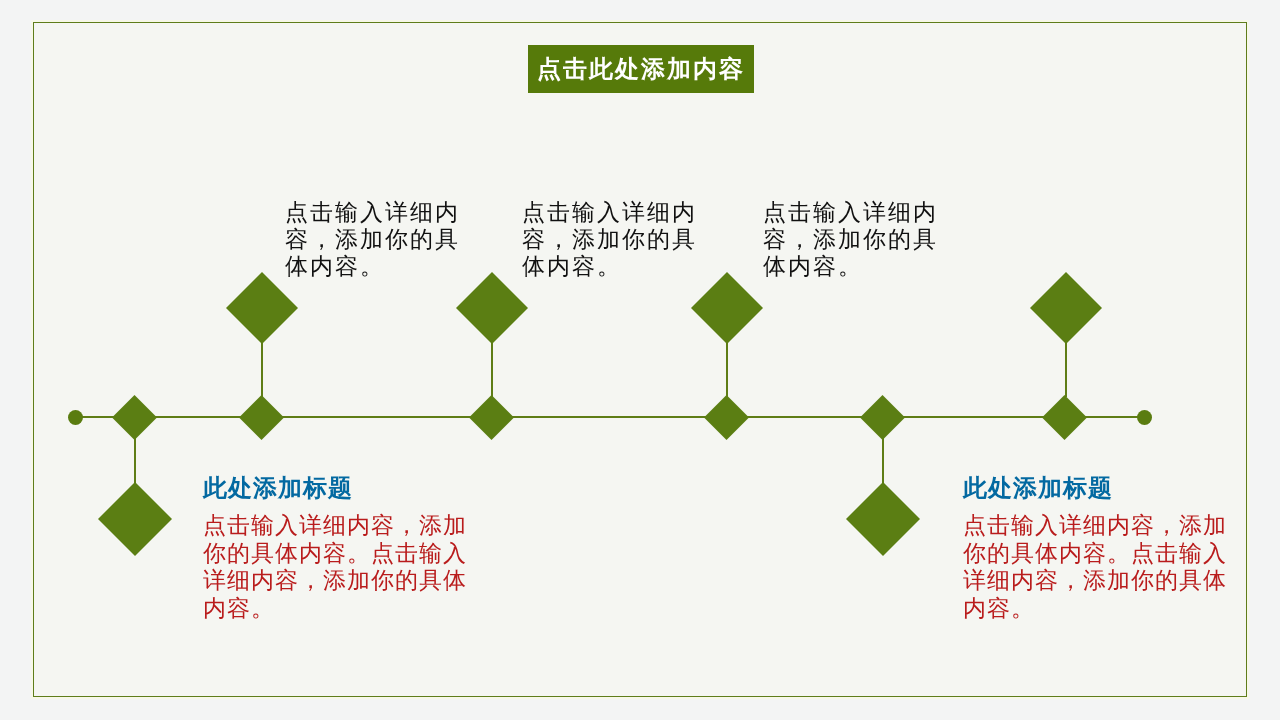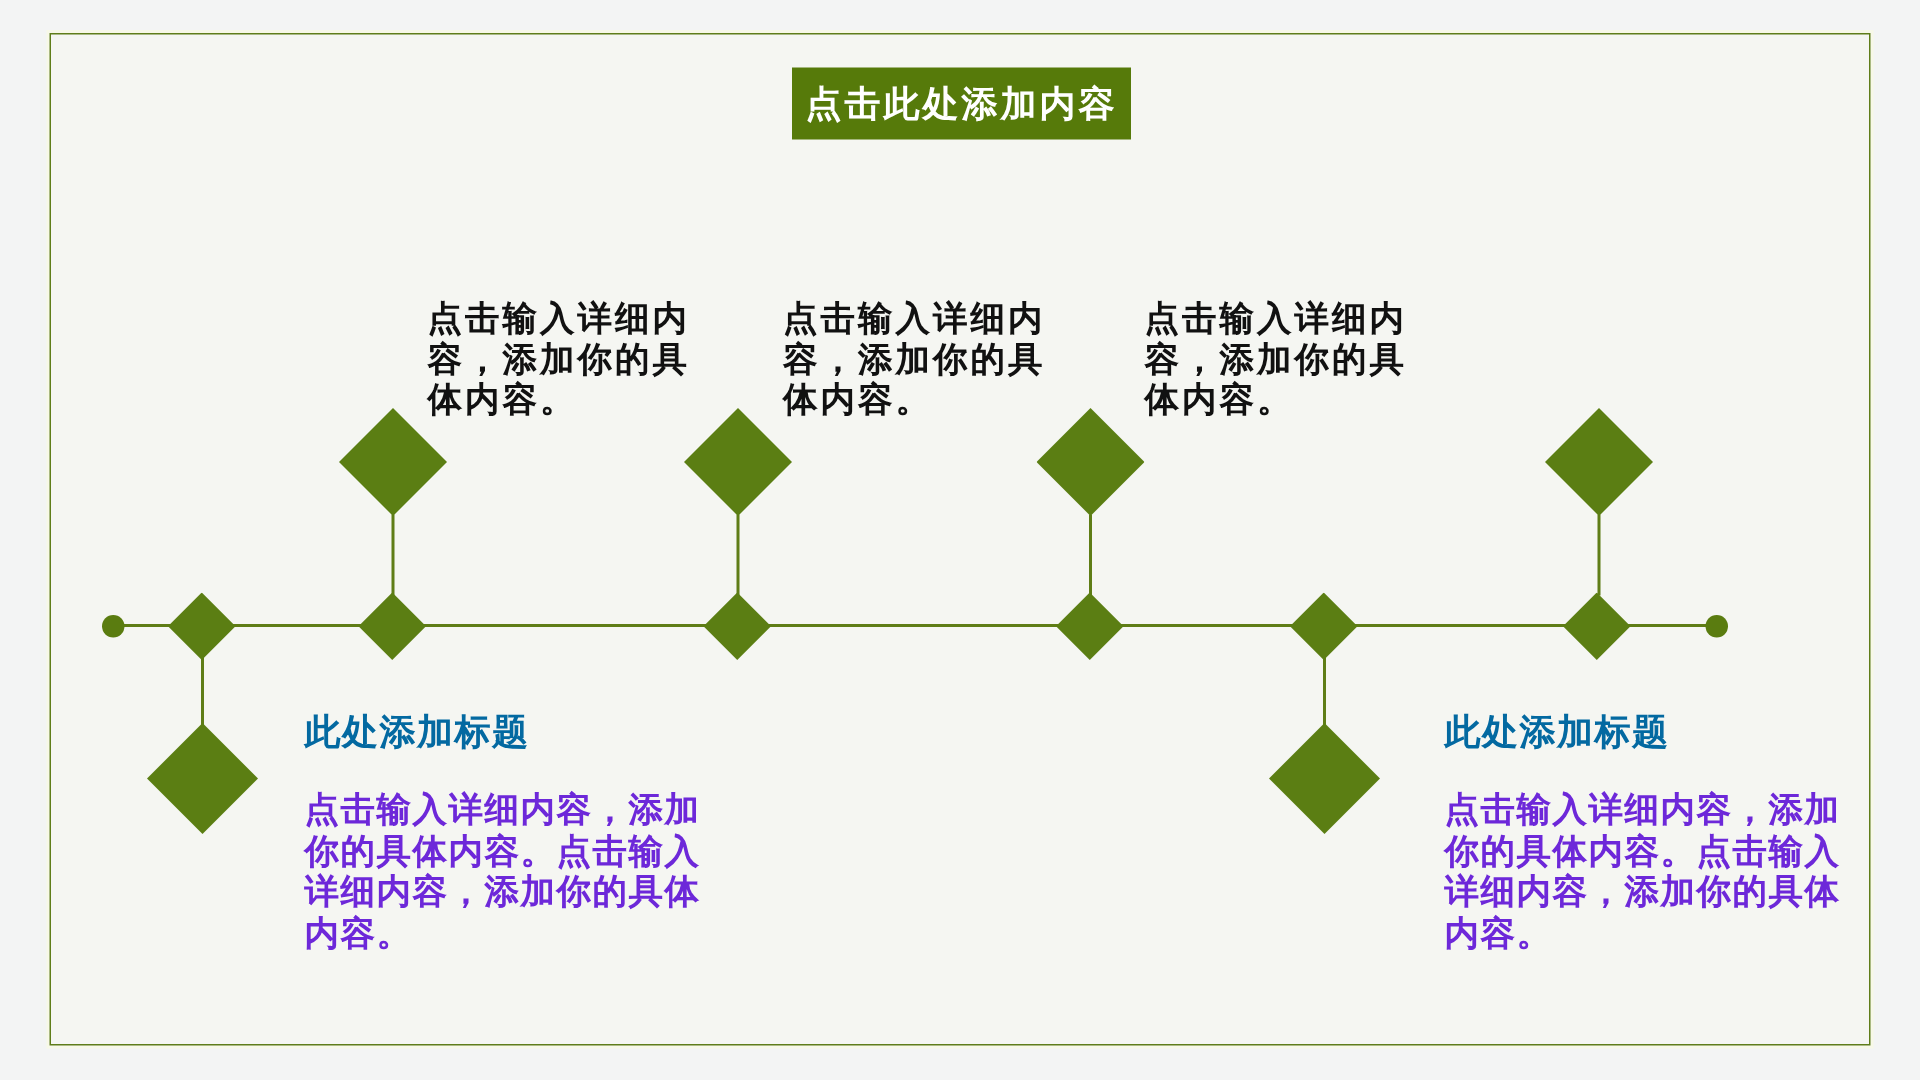--- a/index.html
+++ b/index.html
@@ -28,30 +28,30 @@
   .connector{position:absolute;width:2px;background:#5f7d16;}
   .diamond{
     position:absolute;background:#5b7e13;
     clip-path:polygon(50% 0,100% 50%,50% 100%,0 50%);
   }
   .d-small{width:45px;height:45px;top:395px;}
   .d-big-up{width:72px;height:72px;top:272px;}
   .d-big-down{width:74px;height:74px;top:482px;}
   .note{
     position:absolute;top:199px;
-    color:#111111;font-size:23px;font-weight:bold;line-height:27px;
+    color:#111111;font-size:23px;font-weight:normal;line-height:27px;
     letter-spacing:2px;white-space:pre-line;
   }
   .sec-heading{
     position:absolute;top:472px;
     color:#0369a1;font-size:24px;font-weight:bold;letter-spacing:1px;
   }
   .sec-body{
-    position:absolute;top:526px;
-    color:#6d28d9;font-size:23px;font-weight:bold;line-height:27.5px;
+    position:absolute;top:512px;
+    color:#b91c1c;font-size:23px;font-weight:normal;line-height:27.5px;
     letter-spacing:1px;white-space:pre-line;
   }
 </style>
 </head>
 <body>
 
 <div class="canvas">
 
   <div class="frame"></div>
 

